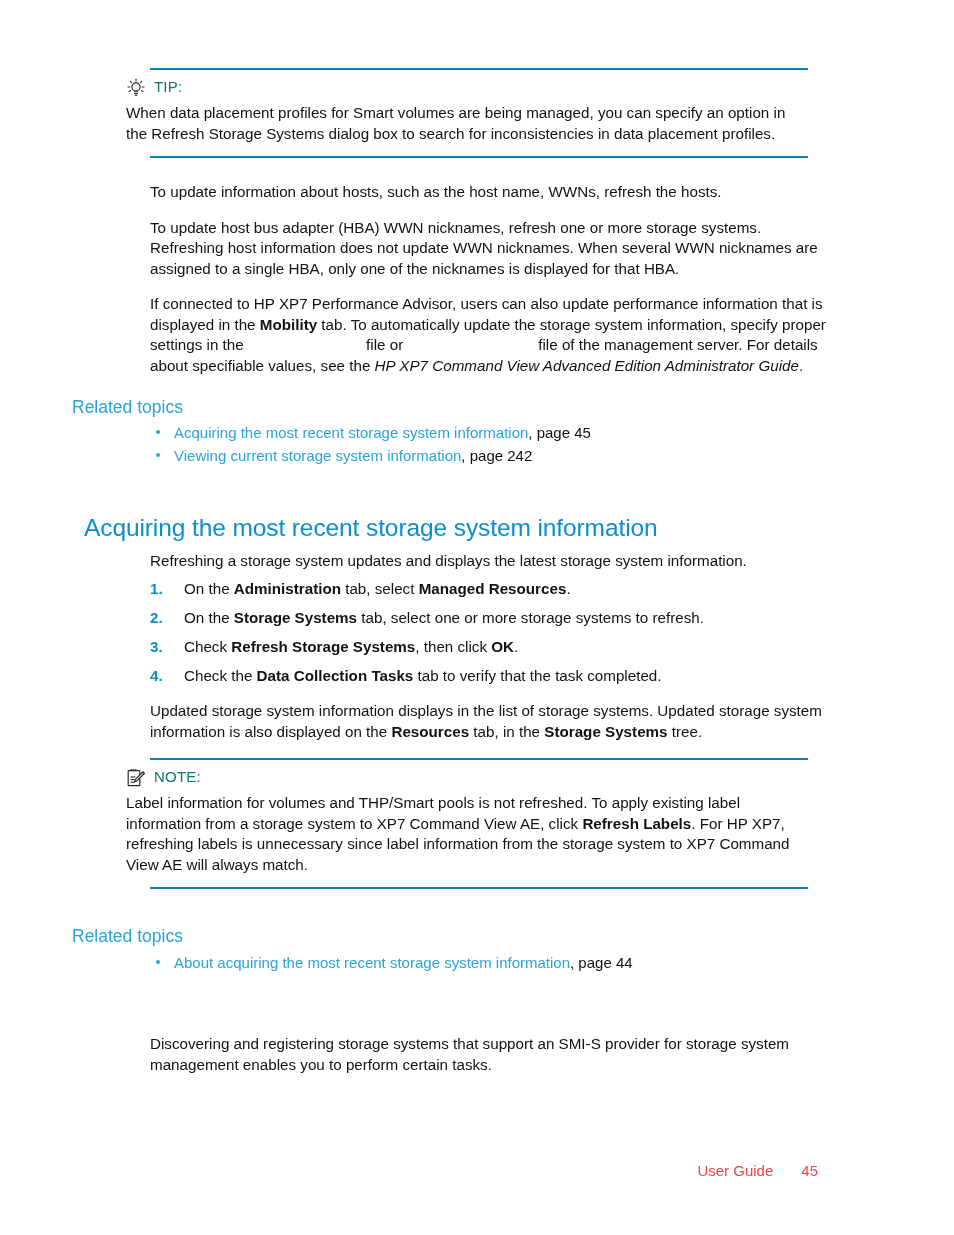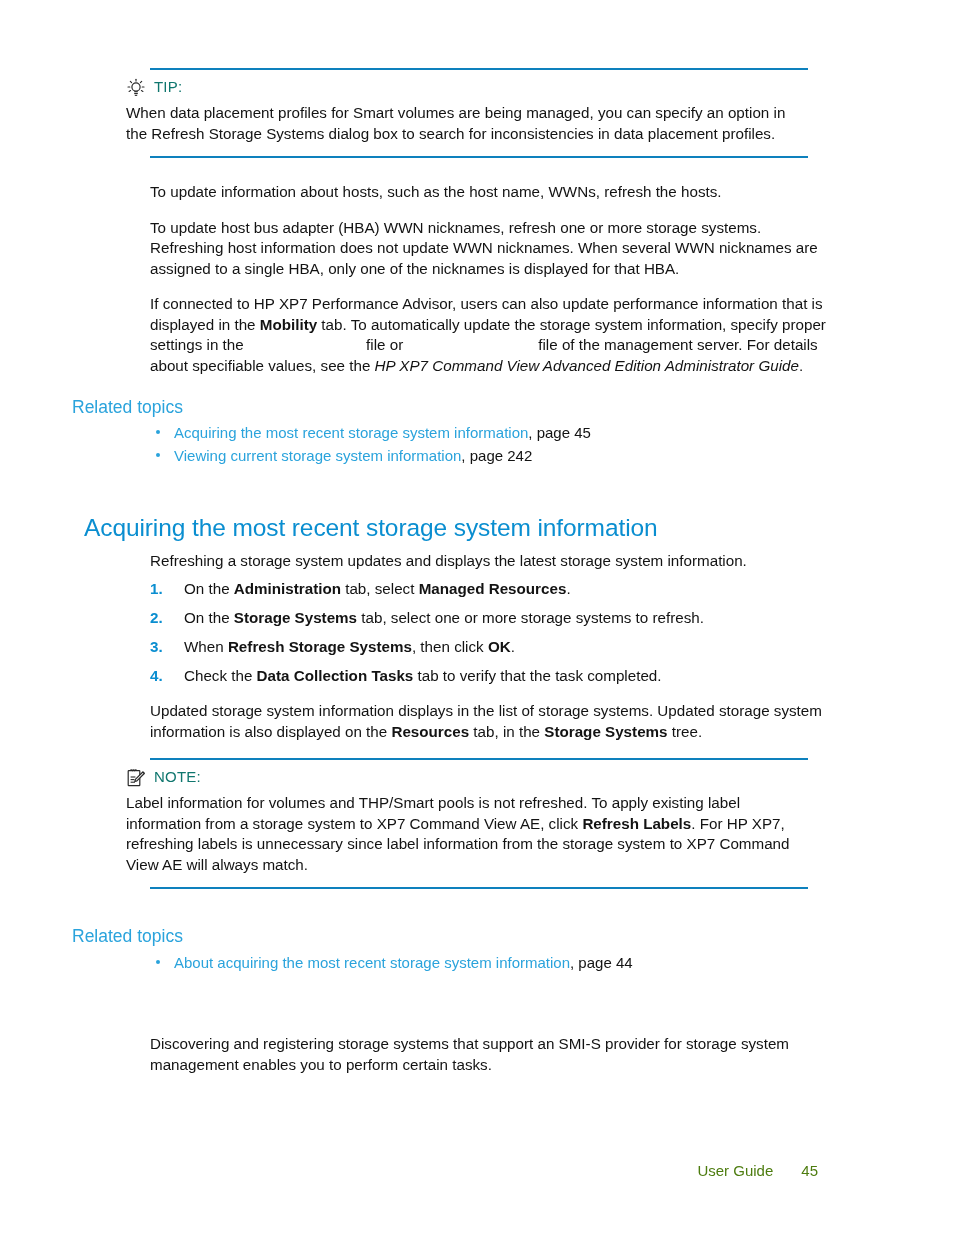--- a/index.html
+++ b/index.html
@@ -170,21 +170,21 @@
 
   
   .footer {
     position: absolute;
     left: 0;
     right: 0;
     bottom: 56px;
     text-align: right;
     padding-right: 136px;
     font-size: 15px;
-    color: #4d7c0f;
+    color: #ef4444;
   }
   .footer .fsep { display: inline-block; width: 28px; }
 </style>
 </head>
 <body>
 
 <div class="page">
 
   <div class="admon" style="top:68px;">
     <div class="rule top"></div>
@@ -235,21 +235,21 @@
   </div>
 
   <ol class="steps" style="top:579px;">
     <li>
       <span class="num">1.</span><span>On the </span><b>Administration</b><span> tab, select </span><b>Managed Resources</b><span>.</span>
     </li>
     <li>
       <span class="num">2.</span><span>On the </span><b>Storage Systems</b><span> tab, select one or more storage systems to refresh.</span><b></b><span></span>
     </li>
     <li>
-      <span class="num">3.</span><span>When </span><b>Refresh Storage Systems</b><span>, then click </span><b>OK</b><span>.</span>
+      <span class="num">3.</span><span>Check </span><b>Refresh Storage Systems</b><span>, then click </span><b>OK</b><span>.</span>
     </li>
     <li>
       <span class="num">4.</span><span>Check the </span><b>Data Collection Tasks</b><span> tab to verify that the task completed.</span><b></b><span></span>
     </li>
   </ol>
 
   <div class="body-col" style="top:701px;">
     <p class="para"><span>Updated storage system information displays in the list of storage systems. Updated storage system information is also displayed on the </span><b>Resources</b><span> tab, in the </span><b>Storage Systems</b><span> tree.</span></p>
   </div>
 

